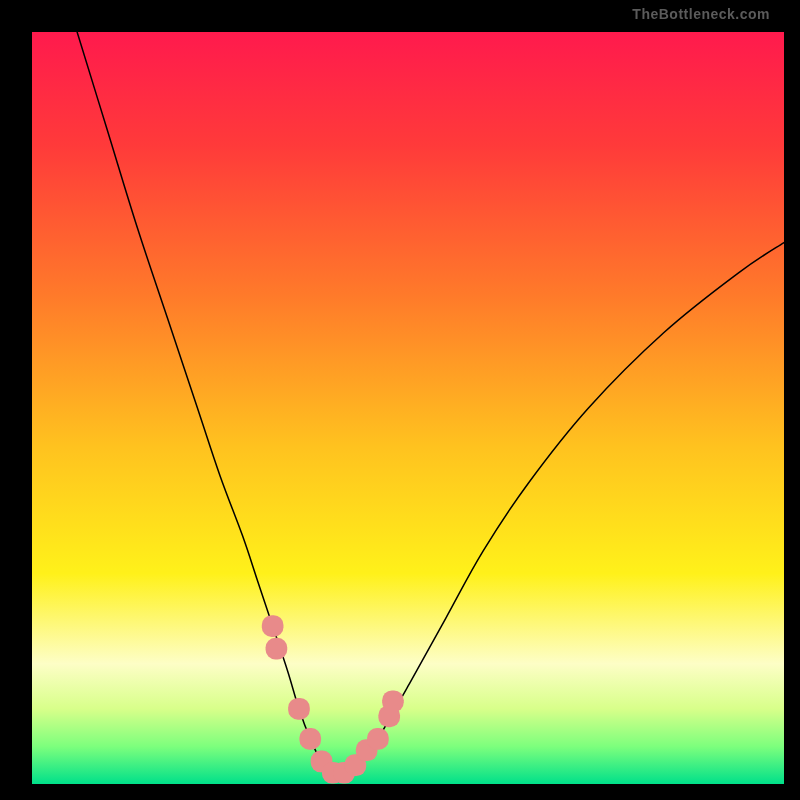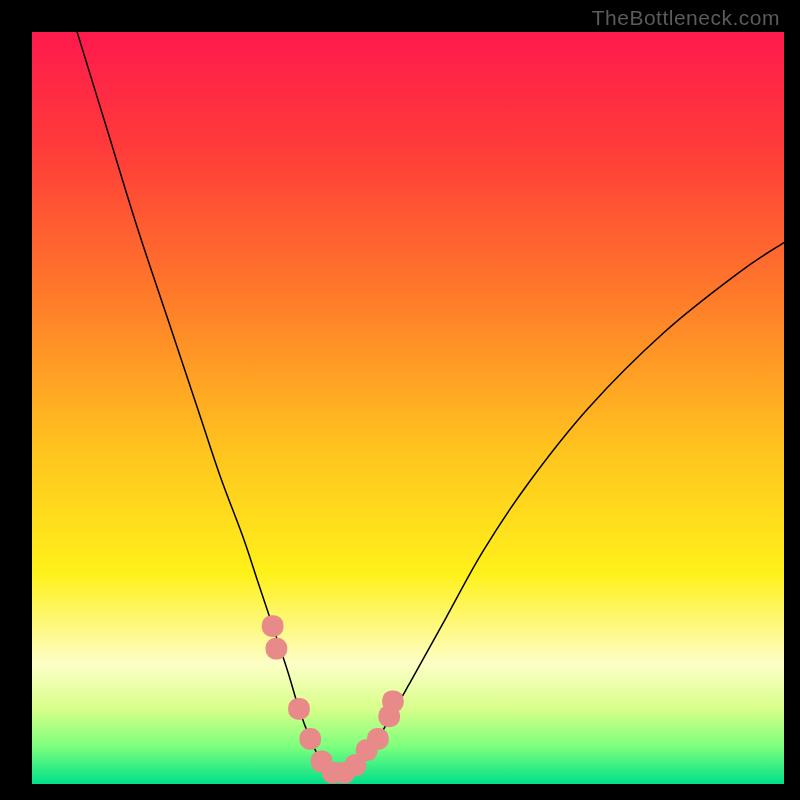--- a/index.html
+++ b/index.html
@@ -13,24 +13,24 @@
   }
   .frame {
     position: relative;
     width: 800px;
     height: 800px;
     background: #000;
   }
   .watermark {
     position: absolute;
     top: 6px;
-    right: 20px;
+    right: 30px;
     color: #5b5b5b;
-    font-size: 21px;
-    font-weight: 400;
+    font-size: 14px;
+    font-weight: 700;
     letter-spacing: 0.5px;
     user-select: none;
   }
   .plot {
     position: absolute;
     left: 32px;
     top: 32px;
     width: 752px;
     height: 752px;
     overflow: hidden;

